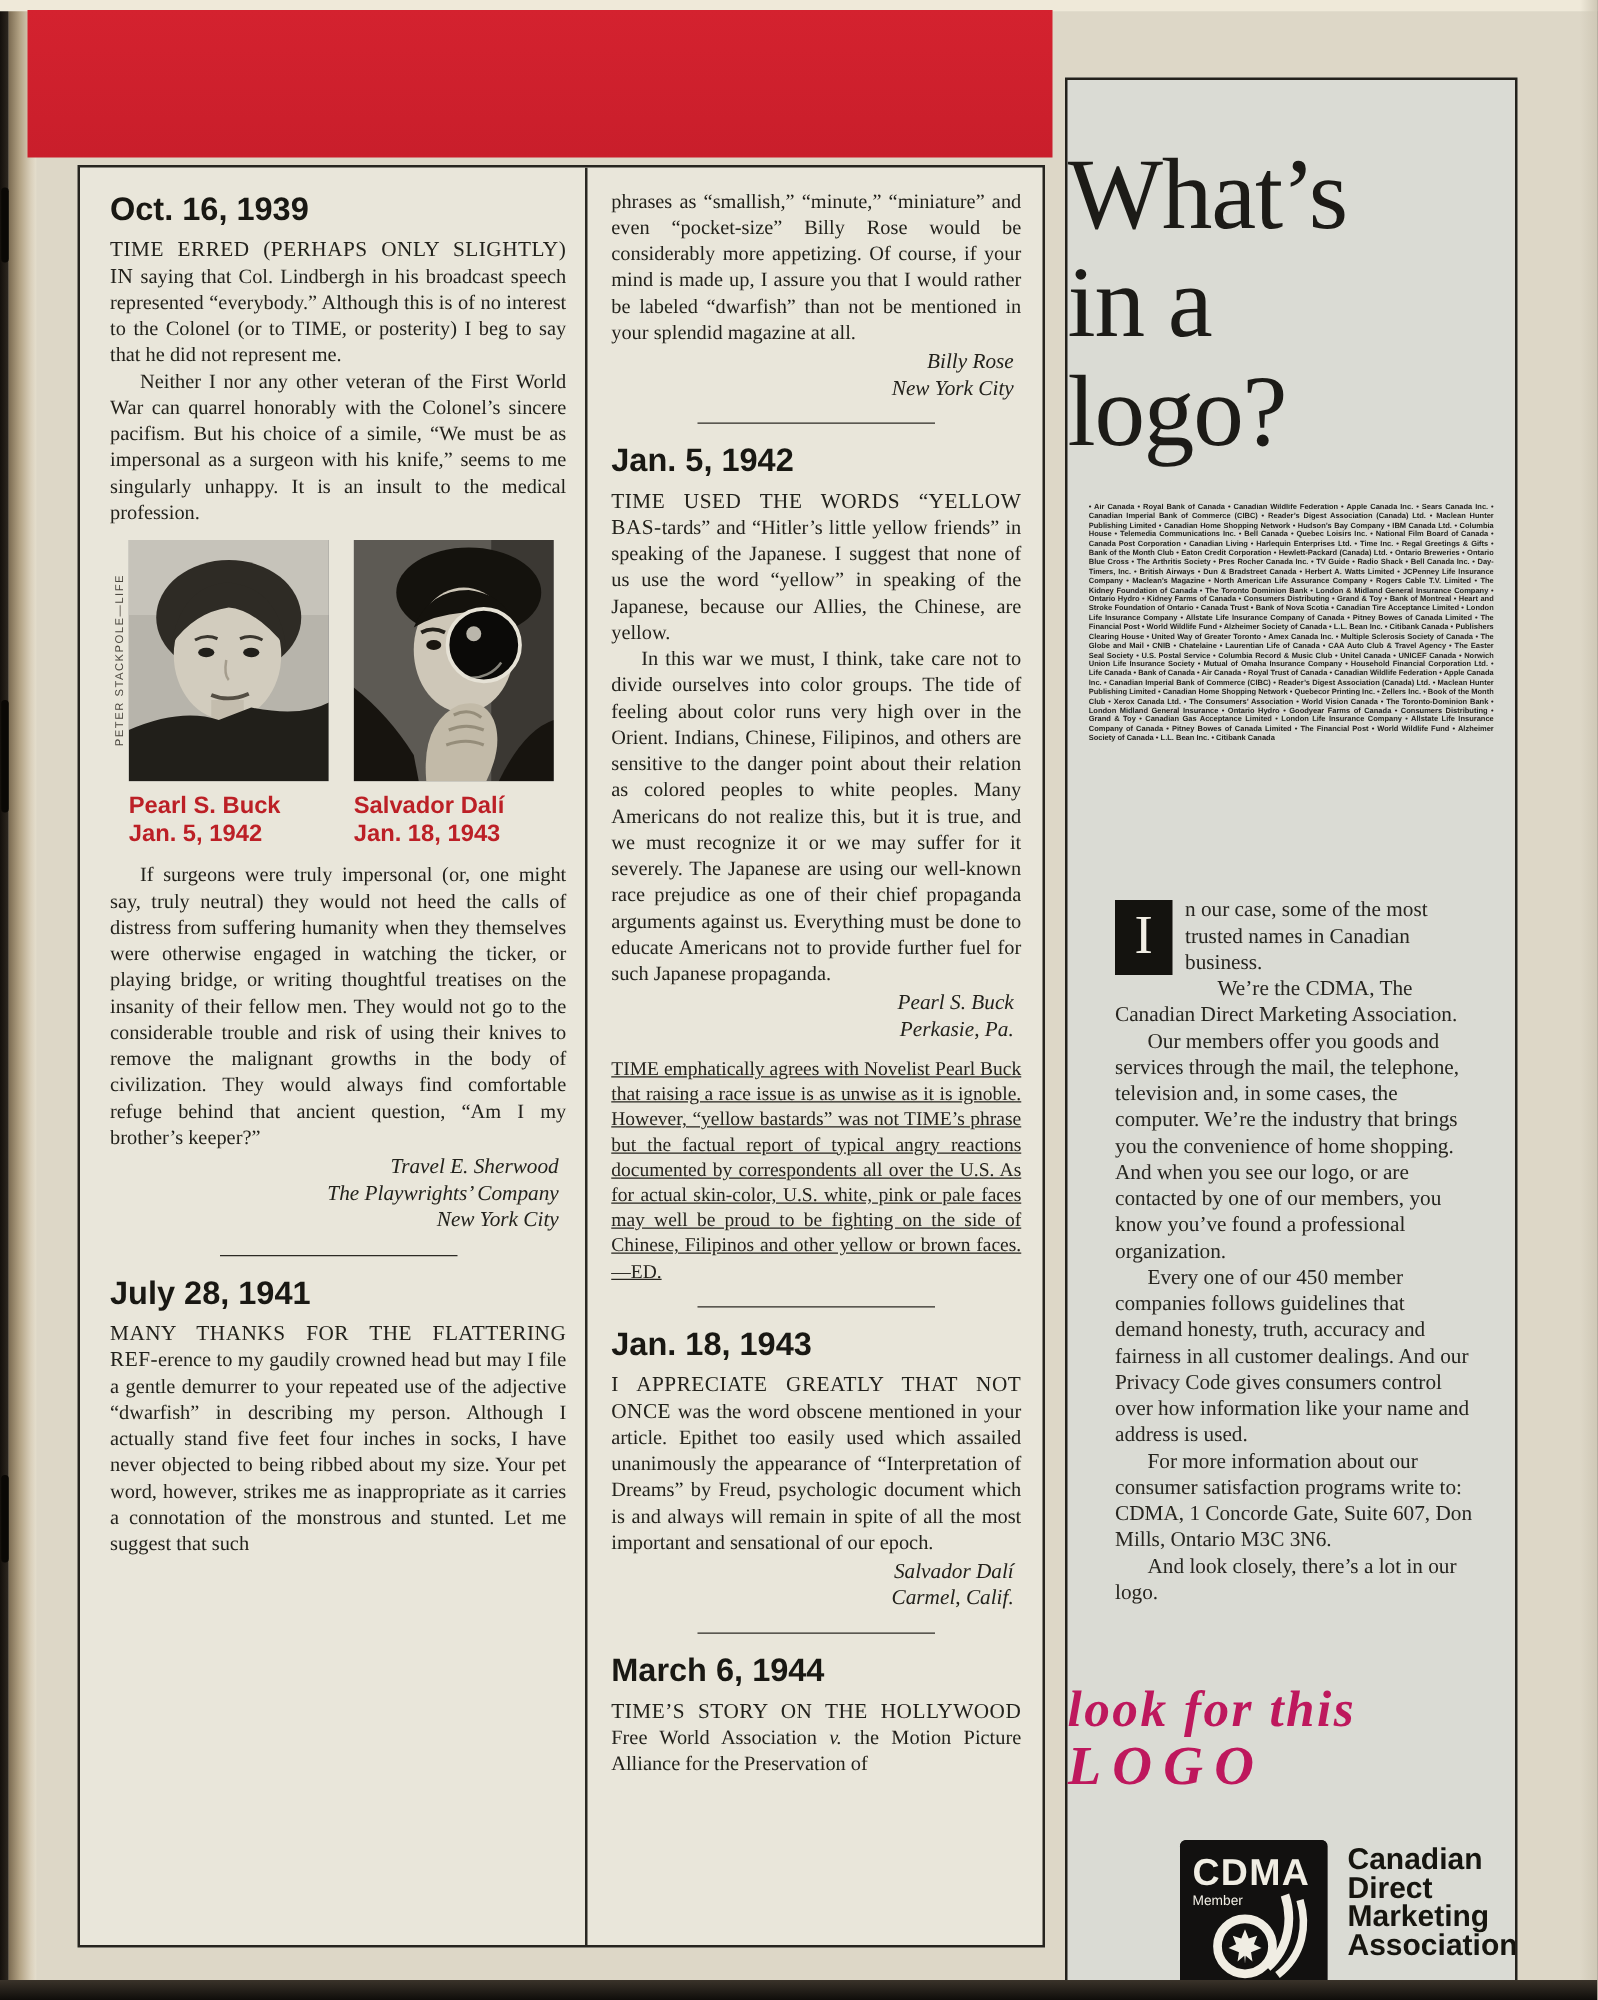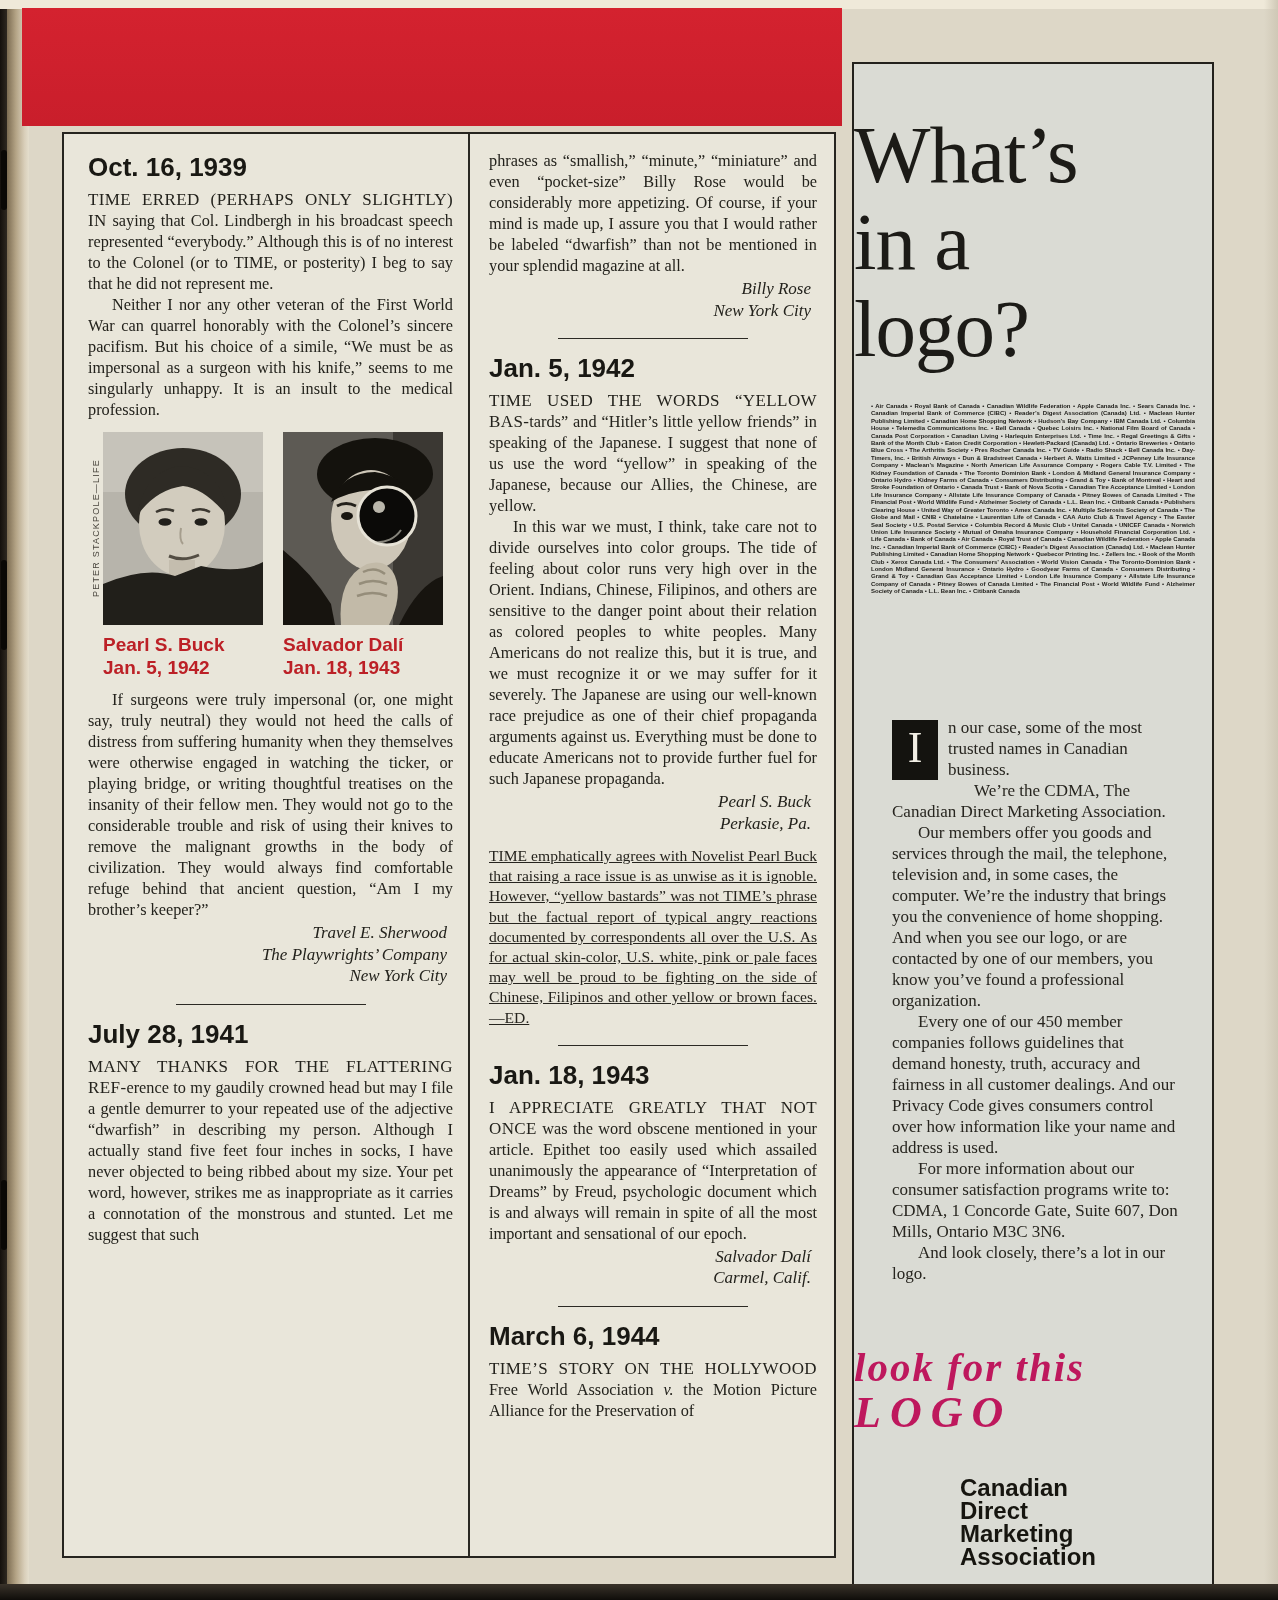--- a/index.html
+++ b/index.html
@@ -209,20 +209,35 @@
       <p class="ind">For more information about our consumer satisfaction programs write to: CDMA, 1 Concorde Gate, Suite 607, Don Mills, Ontario M3C 3N6.</p>
       <p class="ind">And look closely, there’s a lot in our logo.</p>
     </div>
 
     <div class="ad-look">
       <div class="l1">look for this</div>
       <div class="l2">LOGO</div>
     </div>
 
     <div class="logo-row">
+      <div class="logo-box">
+        <svg width="118" height="118" viewBox="0 0 118 118">
+          <rect width="118" height="118" rx="5" fill="#121110"></rect>
+          <text x="10" y="36" font-family="Liberation Sans, sans-serif" font-size="30" font-weight="bold" fill="#f0ede3" letter-spacing="1">CDMA</text>
+          <text x="10" y="52" font-family="Liberation Sans, sans-serif" font-size="11" fill="#f0ede3">Member</text>
+          <g>
+            <circle cx="52" cy="85" r="22" fill="none" stroke="#f0ede3" stroke-width="7"></circle>
+            <path d="M84,44 C90,62 88,86 70,102" fill="none" stroke="#f0ede3" stroke-width="7"></path>
+            <path d="M96,48 C102,68 99,92 78,108" fill="none" stroke="#f0ede3" stroke-width="6"></path>
+            <g transform="translate(52,84) scale(1.15)">
+              <path d="M0,-11 L2.6,-4.5 L8.5,-6.5 L6.2,-0.5 L11.5,2 L4.2,5 L5.2,11.5 L0.5,7.5 L0,13 L-0.5,7.5 L-5.2,11.5 L-4.2,5 L-11.5,2 L-6.2,-0.5 L-8.5,-6.5 L-2.6,-4.5 Z" fill="#f0ede3"></path>
+            </g>
+          </g>
+        </svg>
+      </div>
       <div class="logo-org">
         <div>Canadian</div>
         <div>Direct</div>
         <div>Marketing</div>
         <div>Association</div>
       </div>
     </div>
   </div>
 
   <div class="bottom-strip"></div>

